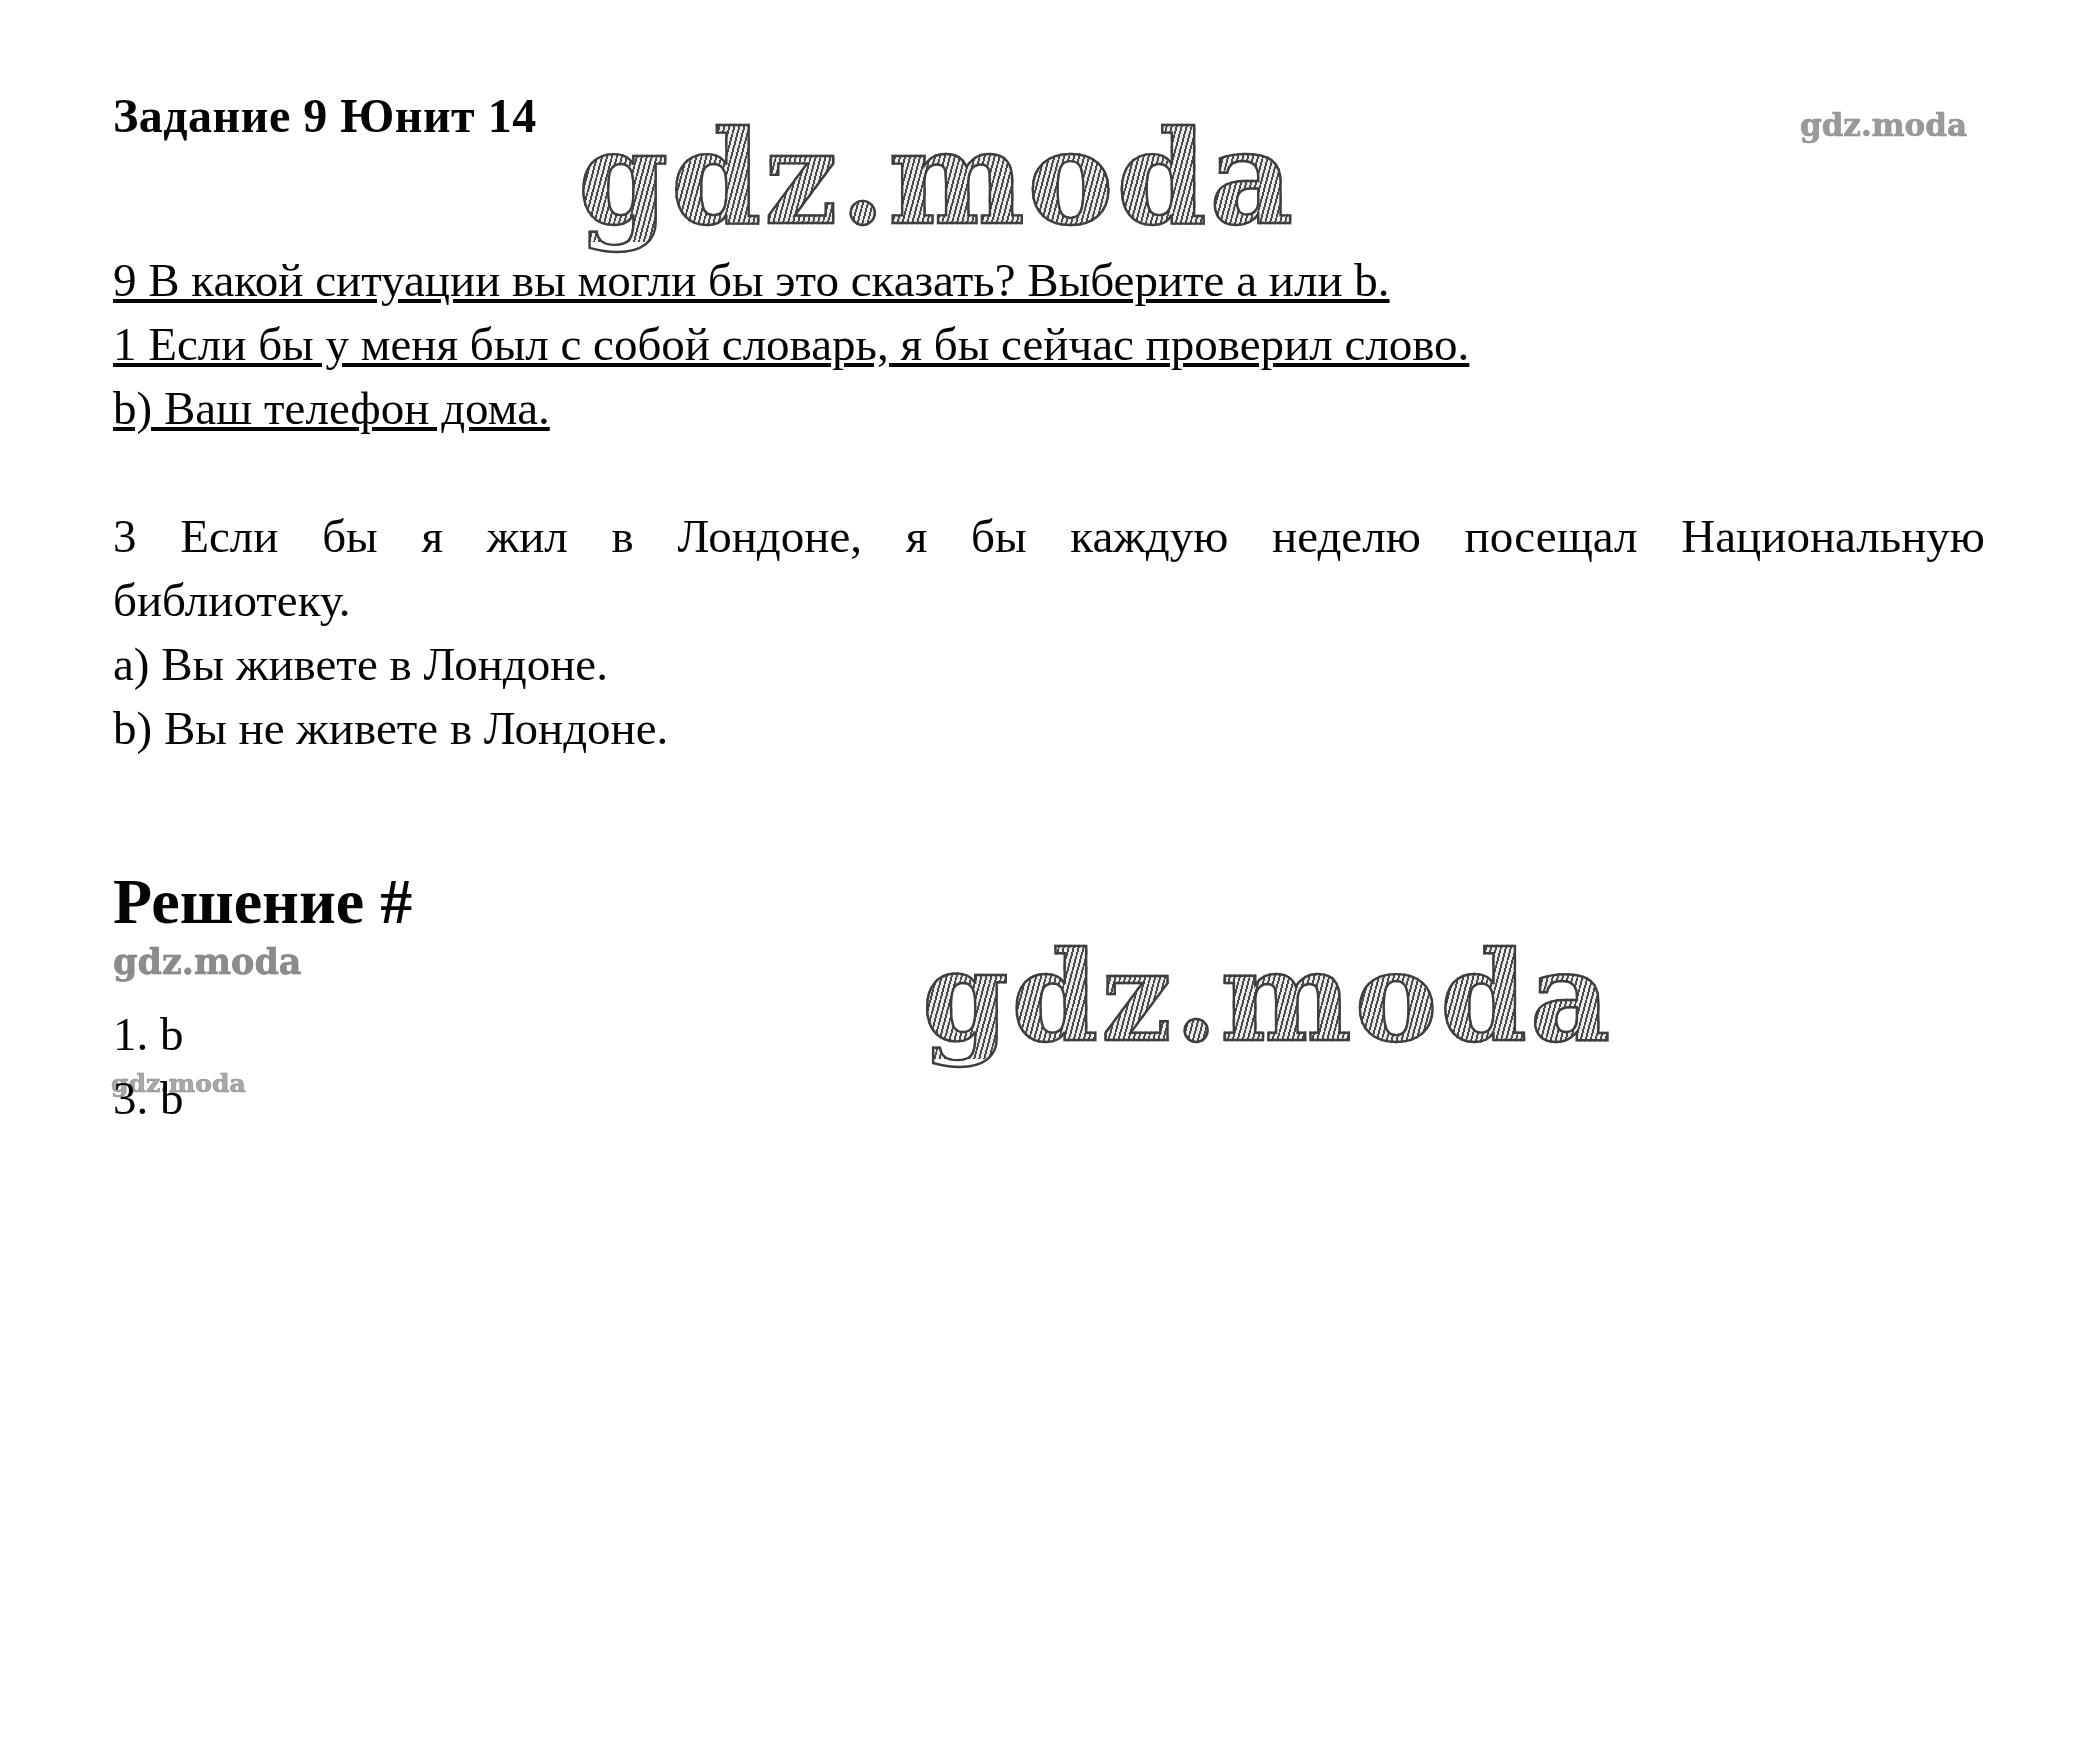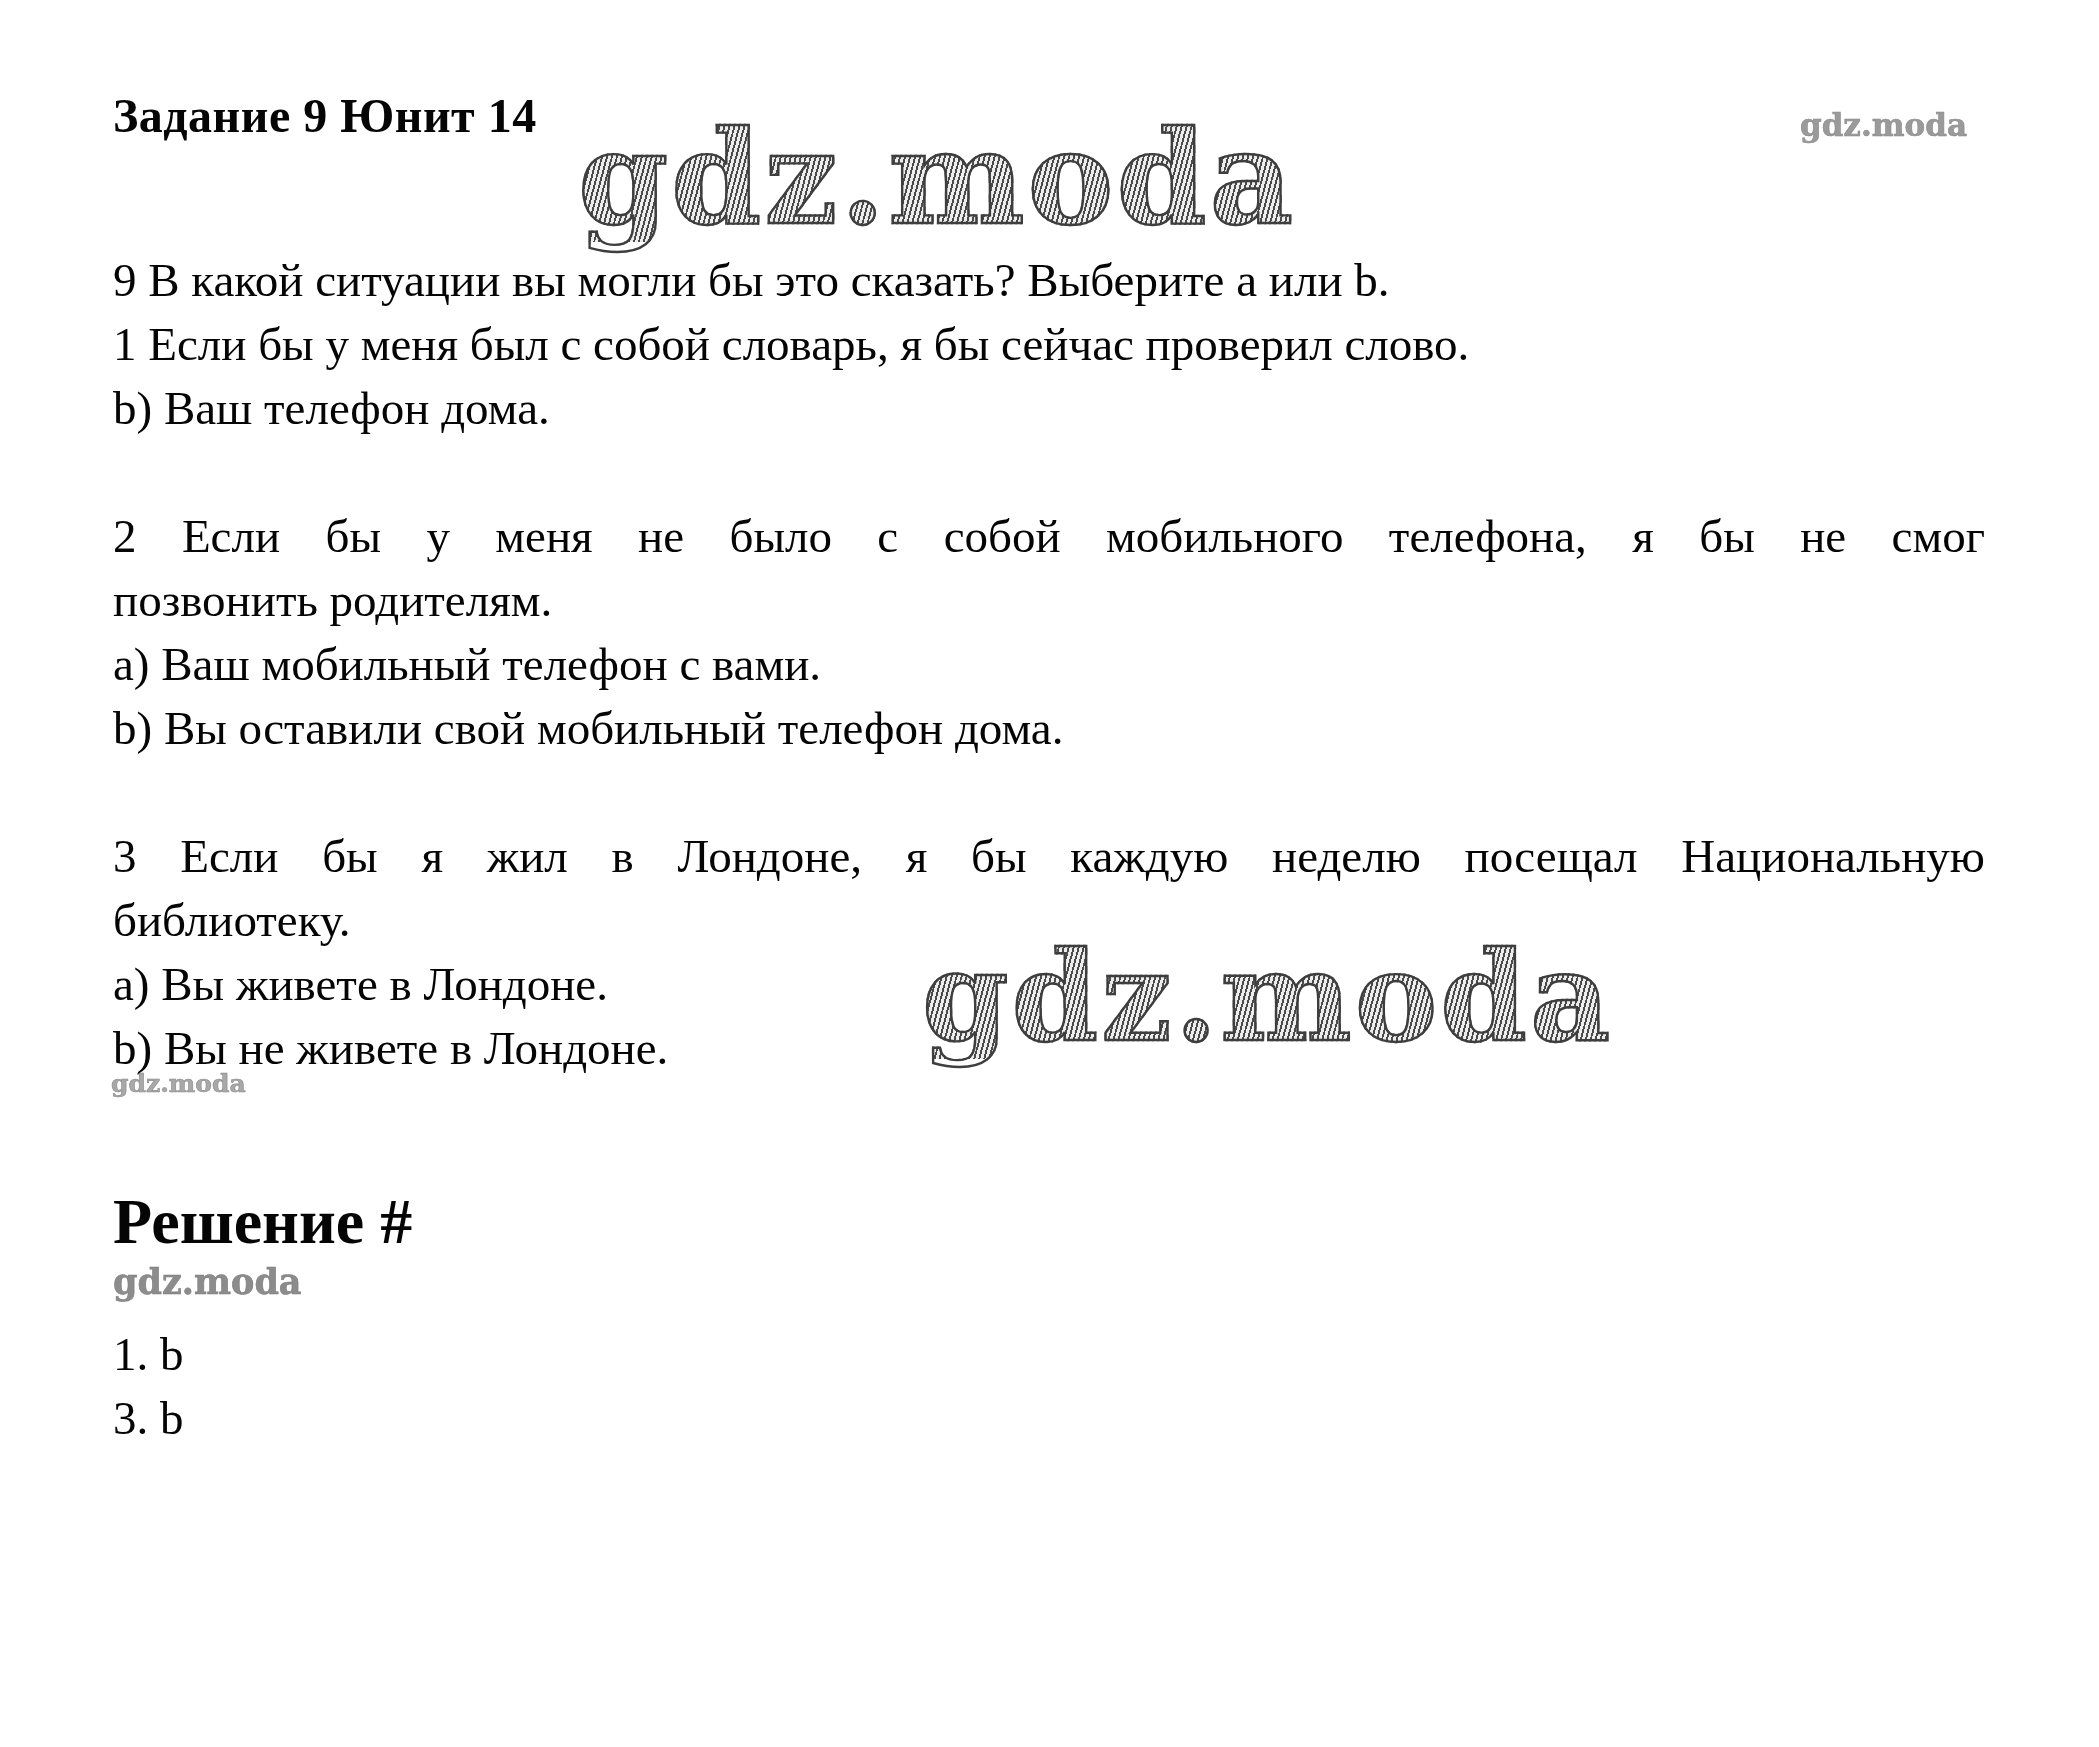--- a/index.html
+++ b/index.html
@@ -26,21 +26,21 @@
     font-size: 48px;
     margin-top: 88px;
     letter-spacing: 0.5px;
   }
 
   .body-line {
     font-size: 47px;
     line-height: 64px;
   }
 
-  .block-gap { margin-top: 105px; }
+  .block-gap { margin-top: 105px; text-decoration: underline; }
   .para-gap  { margin-top: 64px; }
 
   .jline {
     text-align: justify;
     text-align-last: justify;
   }
 
   .solution-title {
     font-weight: bold;
     font-size: 64px;
@@ -102,26 +102,20 @@
 <div class="doc">
 
   <div class="page-title">Задание 9 Юнит 14</div>
 
   <div class="block-gap">
     <div class="body-line">9 В какой ситуации вы могли бы это сказать? Выберите a или b.</div>
     <div class="body-line">1 Если бы у меня был с собой словарь, я бы сейчас проверил слово.</div>
     <div class="body-line">b) Ваш телефон дома.</div>
   </div>
 
-  <div class="para-gap">
-    <div class="body-line jline">2 Если бы у меня не было с собой мобильного телефона, я бы не смог</div>
-    <div class="body-line">позвонить родителям.</div>
-    <div class="body-line">a) Ваш мобильный телефон с вами.</div>
-    <div class="body-line">b) Вы оставили свой мобильный телефон дома.</div>
-  </div>
 
   <div class="para-gap">
     <div class="body-line jline">3 Если бы я жил в Лондоне, я бы каждую неделю посещал Национальную</div>
     <div class="body-line">библиотеку.</div>
     <div class="body-line">a) Вы живете в Лондоне.</div>
     <div class="body-line">b) Вы не живете в Лондоне.</div>
   </div>
 
   <div class="solution-title">Решение #</div>
   <div class="wm-solution">gdz.moda</div>

